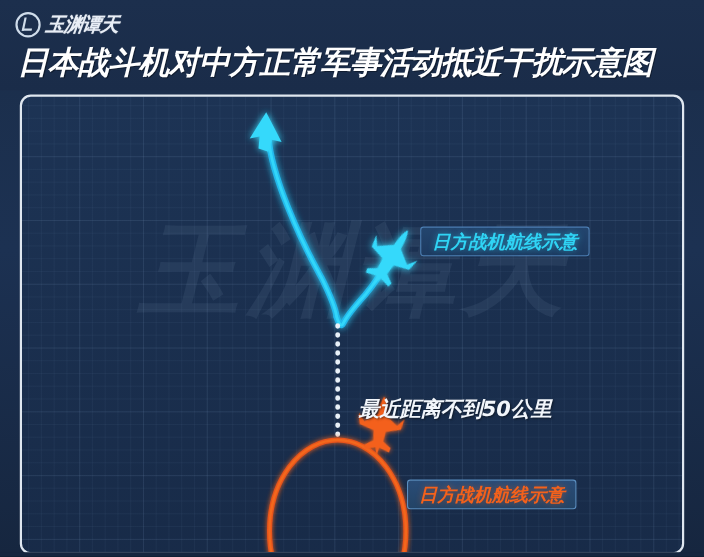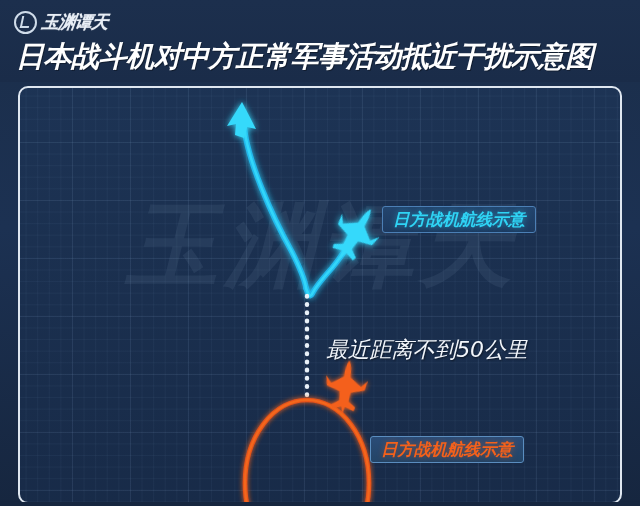--- a/index.html
+++ b/index.html
@@ -161,24 +161,24 @@
   #legend-cn {
     left: 350px; top: 348px;
     background: linear-gradient(180deg, #2a4c77 0%, #234466 100%);
     border: 1px solid #5a8ec0;
     color: #f4611b;
     text-shadow: 0 0 6px rgba(244,97,27,0.45);
   }
 
   #distance-label {
     position: absolute;
-    left: 306px; top: 247px;
-    font-family: "DejaVu Sans", sans-serif;
-    font-size: 22px;
-    font-weight: normal;
+    left: 306px; top: 271px;
+    font-family: "DejaVu Sans", sans-serif;
+    font-size: 19px;
+    font-weight: bold;
     font-style: italic;
     color: #f2f6fb;
     white-space: nowrap;
     letter-spacing: -0.3px;
     text-shadow: 1px 1px 2px rgba(0,0,0,0.5);
   }
 
   #bottom-strip {
     position: absolute;
     left: 0; bottom: 0;

